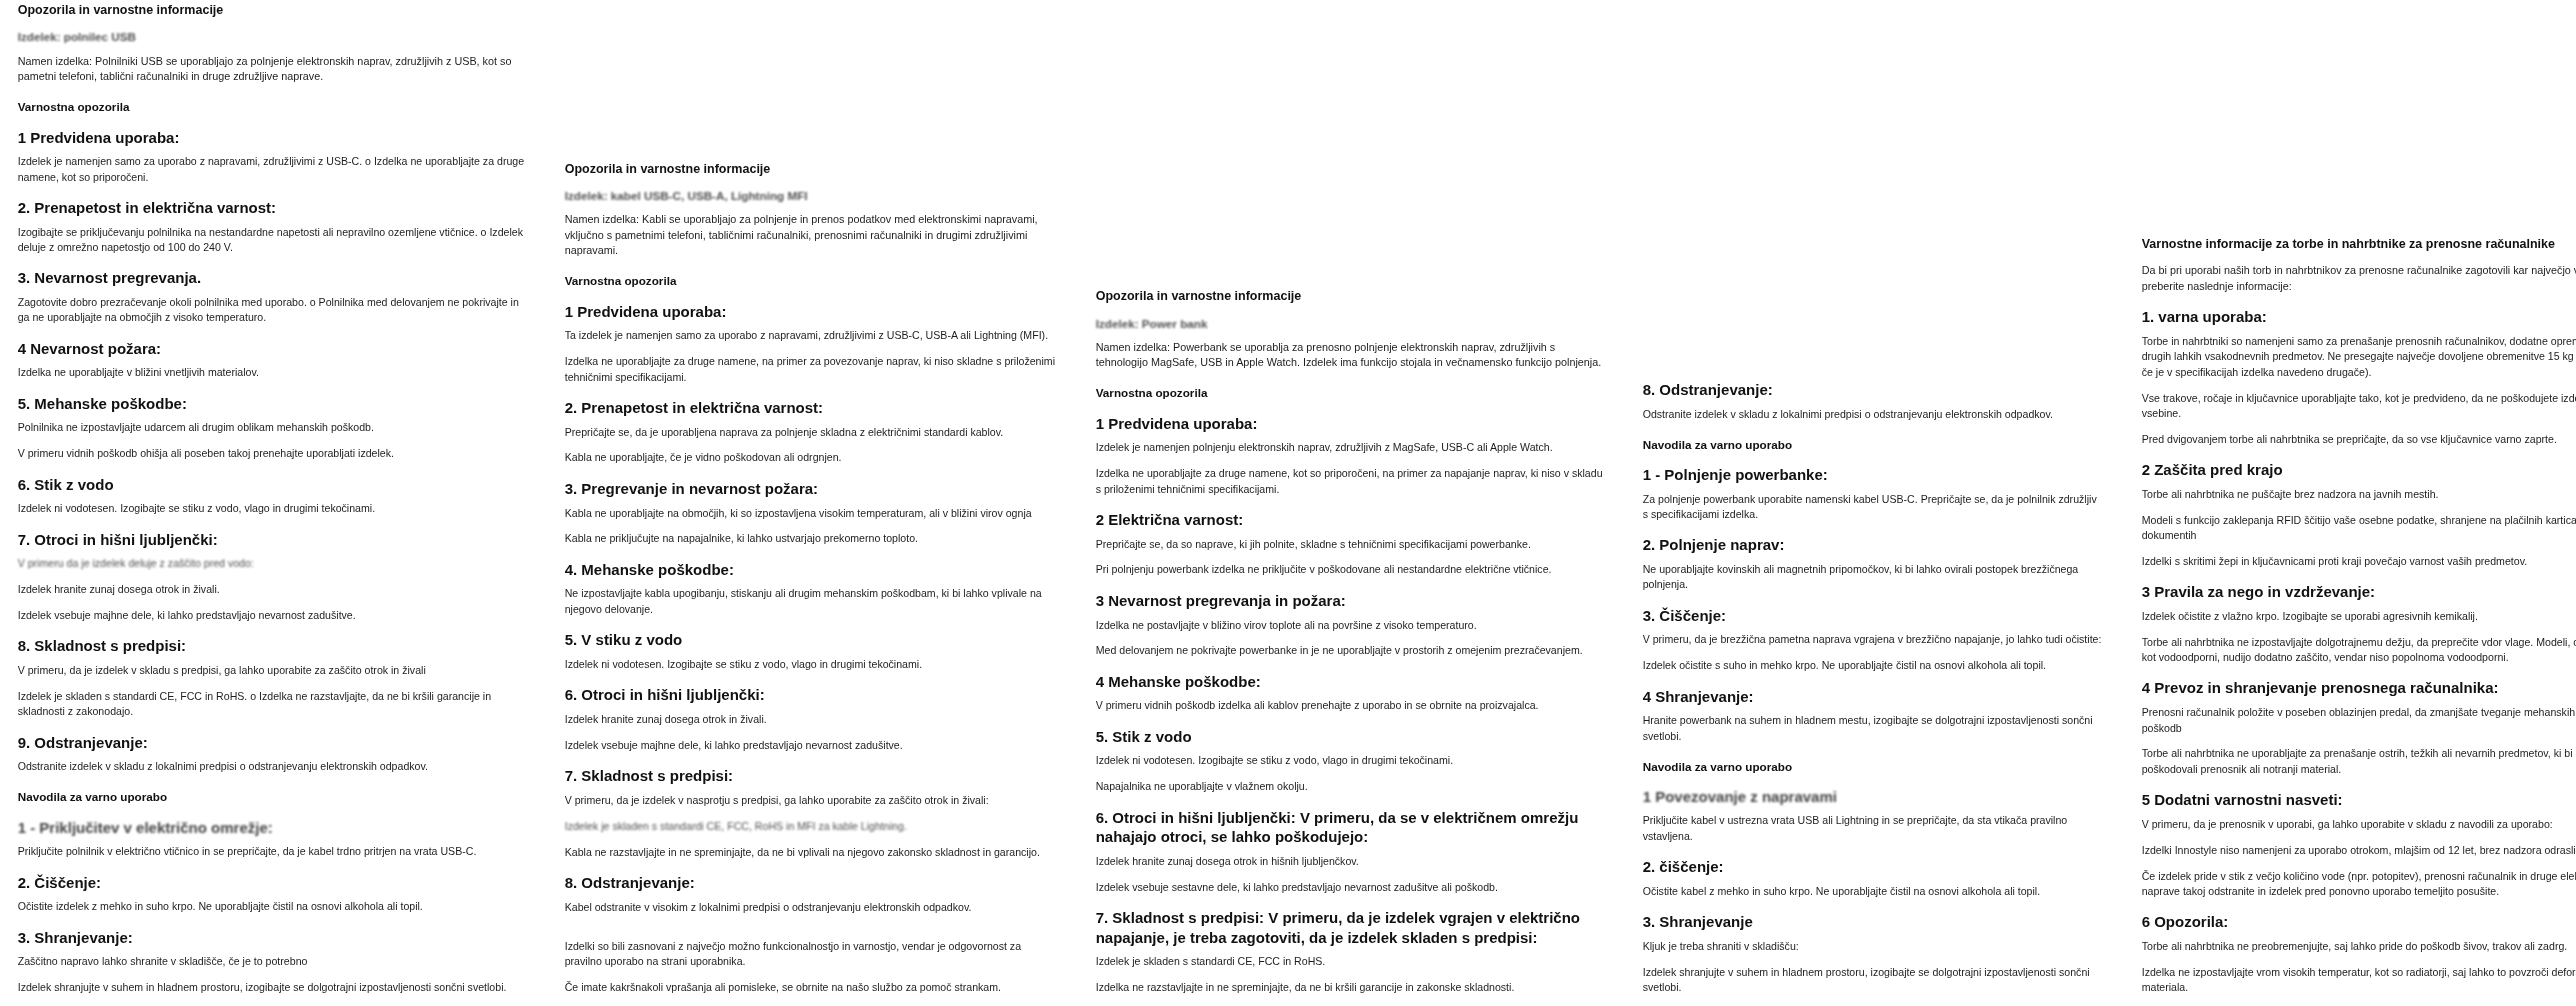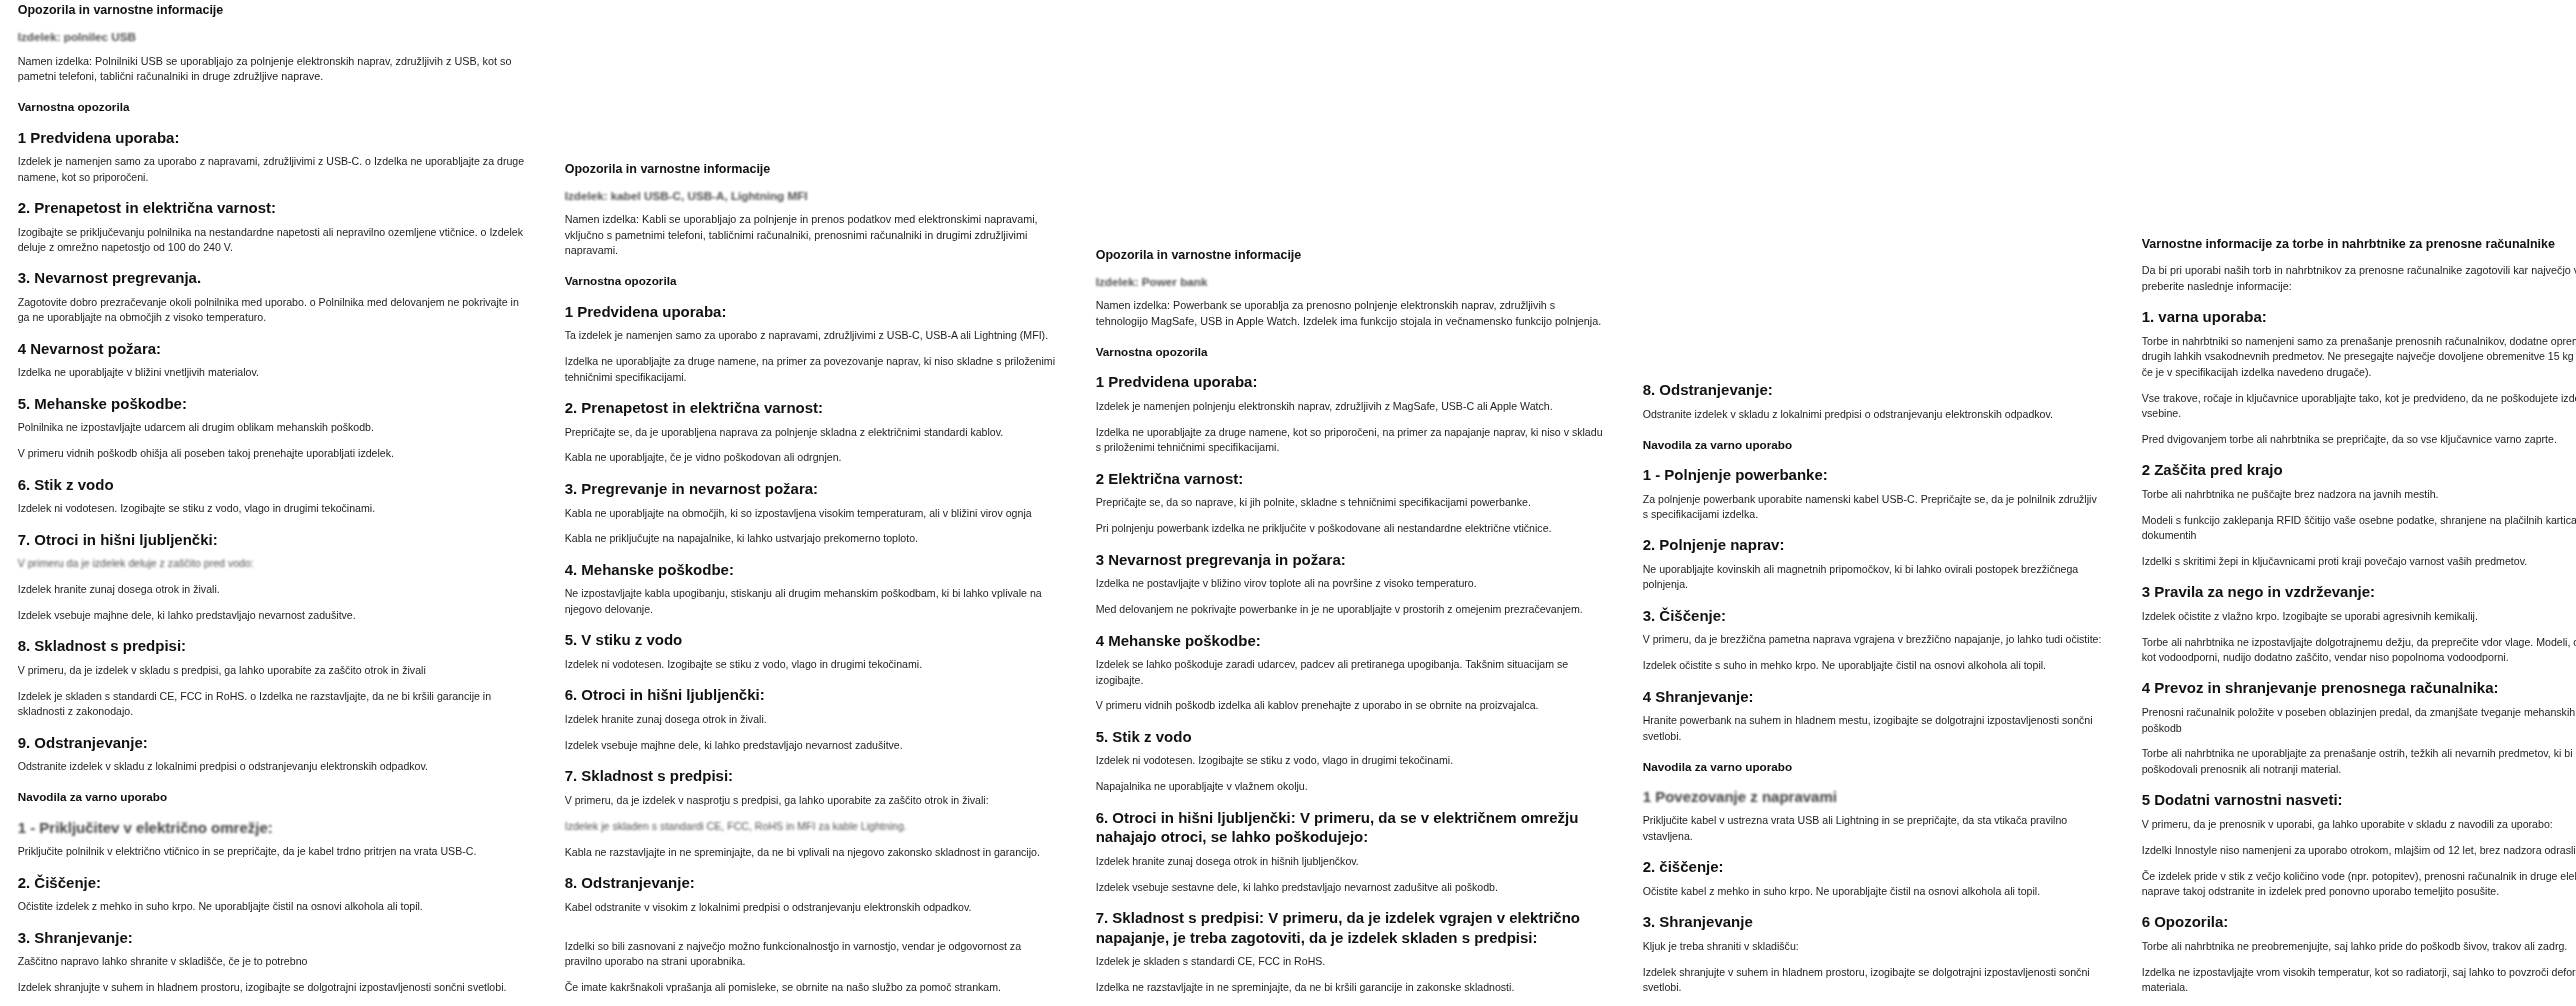--- a/index.html
+++ b/index.html
@@ -187,21 +187,20 @@
 
     <h4 class="subsub">2 Električna varnost:</h4>
     <p class="txt">Prepričajte se, da so naprave, ki jih polnite, skladne s tehničnimi specifikacijami powerbanke.</p>
     <p class="txt">Pri polnjenju powerbank izdelka ne priključite v poškodovane ali nestandardne električne vtičnice.</p>
 
     <h4 class="subsub">3 Nevarnost pregrevanja in požara:</h4>
     <p class="txt">Izdelka ne postavljajte v bližino virov toplote ali na površine z visoko temperaturo.</p>
     <p class="txt">Med delovanjem ne pokrivajte powerbanke in je ne uporabljajte v prostorih z omejenim prezračevanjem.</p>
 
     <h4 class="subsub">4 Mehanske poškodbe:</h4>
-    <p class="txt">Izdelek se lahko poškoduje zaradi udarcev, padcev ali pretiranega upogibanja. Takšnim situacijam se izogibajte.</p>
     <p class="txt">V primeru vidnih poškodb izdelka ali kablov prenehajte z uporabo in se obrnite na proizvajalca.</p>
 
     <h4 class="subsub">5. Stik z vodo</h4>
     <p class="txt">Izdelek ni vodotesen. Izogibajte se stiku z vodo, vlago in drugimi tekočinami.</p>
     <p class="txt">Napajalnika ne uporabljajte v vlažnem okolju.</p>
 
     <h4 class="subsub">6. Otroci in hišni ljubljenčki: V primeru, da se v električnem omrežju nahajajo otroci, se lahko poškodujejo:</h4>
     <p class="txt">Izdelek hranite zunaj dosega otrok in hišnih ljubljenčkov.</p>
     <p class="txt">Izdelek vsebuje sestavne dele, ki lahko predstavljajo nevarnost zadušitve ali poškodb.</p>
 

